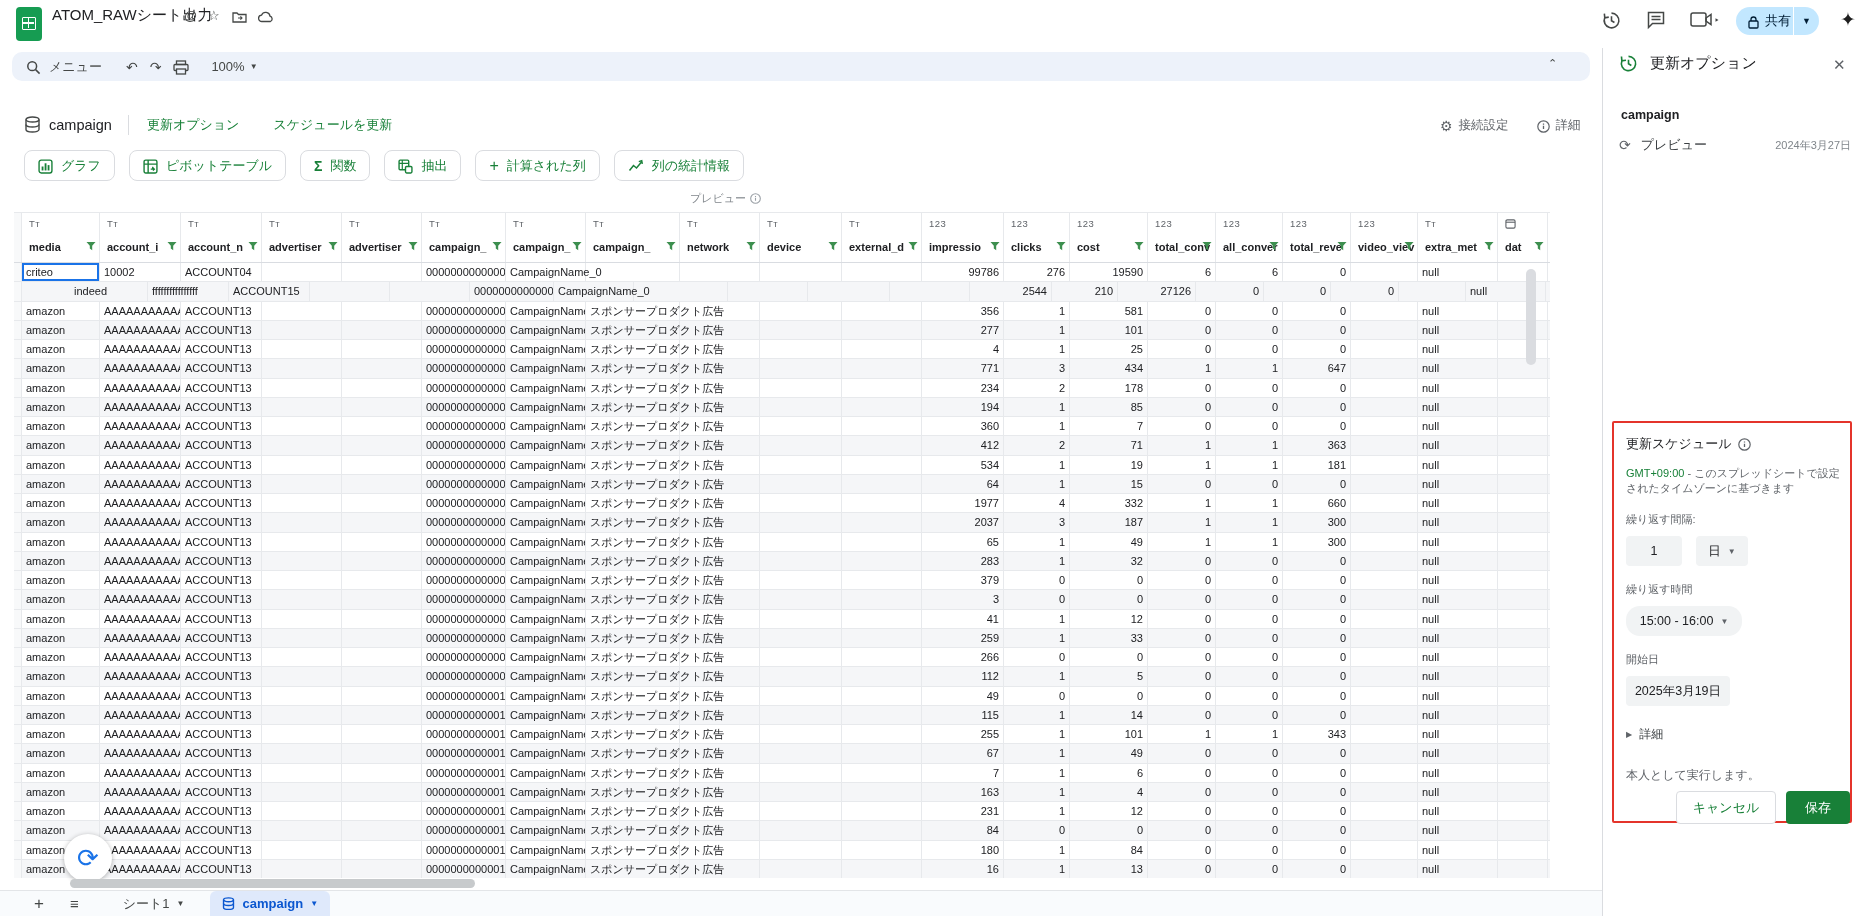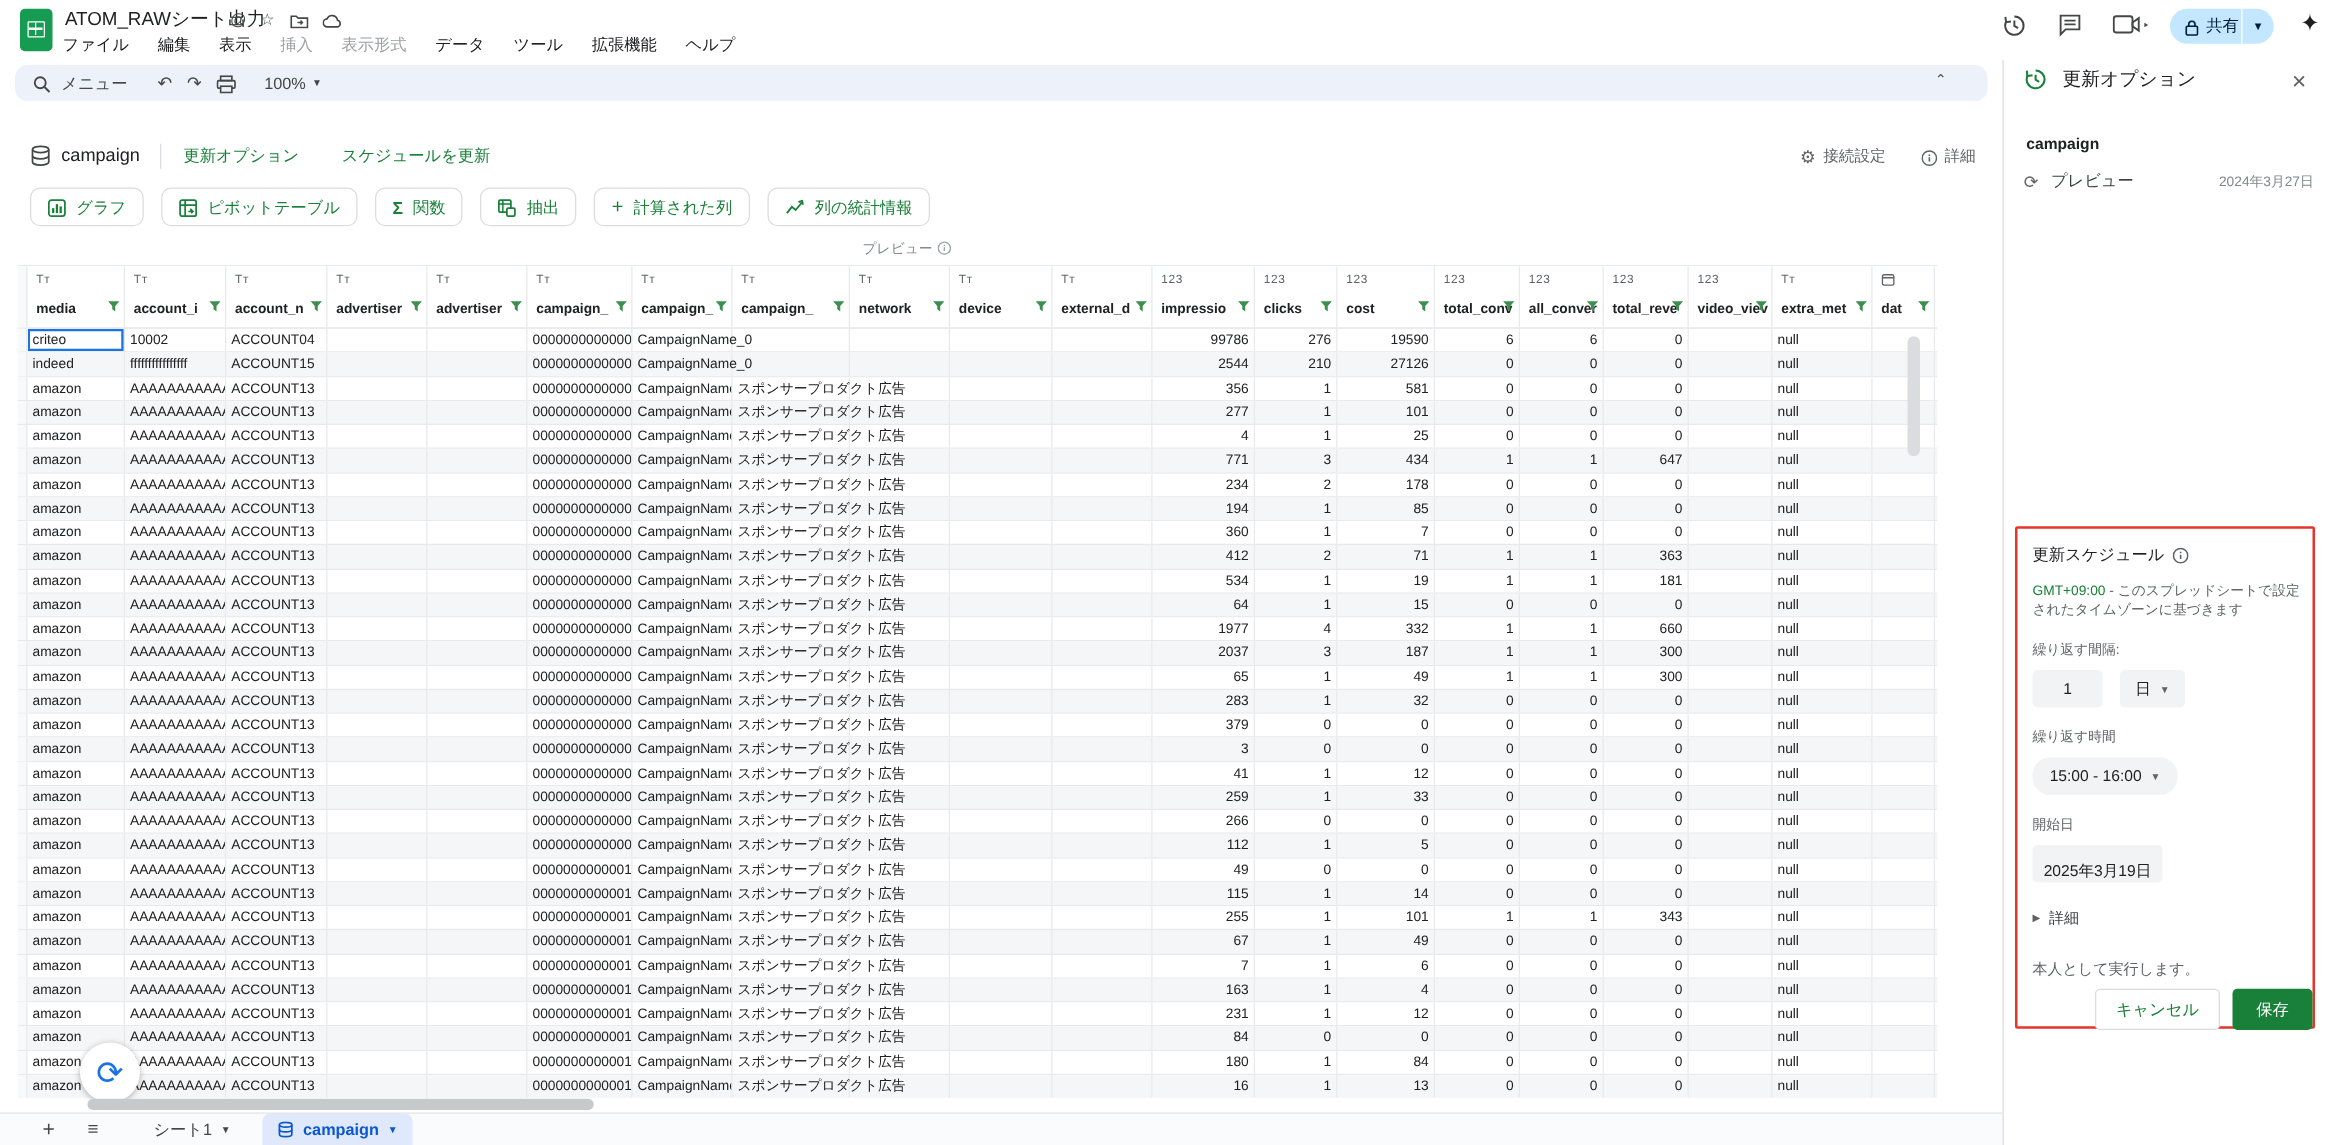--- a/index.html
+++ b/index.html
@@ -107,21 +107,21 @@
   #sched-title { font-size:13px; color:#202124; display:flex; align-items:center; gap:6px; }
   #sched-tz { margin-top:13px; font-size:11px; line-height:15px; color:#5f6368; width:214px; }
   #sched-tz .tz { color:#188038; }
   .fld-label { margin-top:16px; font-size:11px; color:#5f6368; }
   #interval-row { margin-top:9px; display:flex; gap:14px; }
   .fld { height:30px; background:#f1f3f4; border-radius:4px; font-size:12.5px; color:#202124;
     display:flex; align-items:center; justify-content:center; gap:7px; }
   #interval-value { width:56px; }
   #interval-unit { width:52px; }
   #time-select { margin-top:9px; width:116px;border-radius:14px; }
-  #start-date { margin-top:9px; width:104px;align-items:flex-end; }
+  #start-date { margin-top:9px; width:104px; }
   .dd-caret { font-size:8px; color:#5f6368; }
   #details-toggle { margin-top:20px; font-size:12px; color:#3c4043; display:flex; align-items:center; gap:7px; }
   #details-toggle .tri { font-size:8px; color:#5f6368; }
   #run-as { position:absolute; left:12px; top:344px; font-size:12px; color:#5f6368; }
   #sched-btns { position:absolute; left:0; top:368px; width:236px; display:flex; justify-content:flex-end; gap:10px; }
   #btn-cancel { width:100px; height:33px; border:1px solid #dadce0; border-radius:4px; background:#fff;
     color:#188038; font-size:13px; display:flex; align-items:center; justify-content:center; }
   #btn-save { width:64px; height:33px; border-radius:4px; background:#188038; color:#ffffff; font-size:13px;
     display:flex; align-items:center; justify-content:center; }
 
@@ -147,31 +147,20 @@
     <svg class="ic-svg" width="15" height="12" viewBox="0 0 15 12">
         <path d="M1 2h4l1.5 1.5H14v7.5H1z" fill="none" stroke="#444746" stroke-width="1.3"></path>
         <path d="M6 7h4M8.4 5.4L10 7l-1.6 1.6" stroke="#444746" stroke-width="1.1" fill="none"></path>
       </svg>
   </span>
   <span class="title-ic" style="left:258px">
     <svg class="ic-svg" width="16" height="12" viewBox="0 0 16 12">
         <path d="M4 10.5a3.2 3.2 0 0 1-.4-6.4A4.4 4.4 0 0 1 12 5.2a2.8 2.8 0 0 1 .4 5.3z" fill="none" stroke="#444746" stroke-width="1.3"></path>
       </svg>
   </span>
-  <div id="menubar">
-      <span class="mi">ファイル</span>
-      <span class="mi">編集</span>
-      <span class="mi">表示</span>
-      <span class="mi dis">挿入</span>
-      <span class="mi dis">表示形式</span>
-      <span class="mi">データ</span>
-      <span class="mi">ツール</span>
-      <span class="mi">拡張機能</span>
-      <span class="mi">ヘルプ</span>
-    </div>
 
   <span class="tr-ic" style="left:1601px">
     <svg class="ic-svg" width="21" height="21" viewBox="0 0 20 20">
         <path d="M10 3a7 7 0 1 1-6.4 4.2" fill="none" stroke="#444746" stroke-width="1.5"></path>
         <path d="M3.2 3.4l.4 4 3.8-.6" fill="none" stroke="#444746" stroke-width="1.5"></path>
         <path d="M10 6v4.2l2.8 1.7" fill="none" stroke="#444746" stroke-width="1.5"></path>
       </svg>
   </span>
   <span class="tr-ic" style="left:1646px">
     <svg class="ic-svg" width="20" height="20" viewBox="0 0 20 20">
@@ -510,21 +499,21 @@
         </div>
         <div class="tcell" style="width: 80px;">
           <span class="">null</span>
         </div>
         <div class="tcell" style="width: 50px;">
           <span class=""></span>
         </div>
       </div>
       <div class="trow band">
         <div class="gut"></div>
-        <div class="tcell" style="width: 78px;">
+        <div class="tcell" style="width: 78px; margin-left: 48px;">
           <span class="">indeed</span>
         </div>
         <div class="tcell" style="width: 81px;">
           <span class="">ffffffffffffffff</span>
         </div>
         <div class="tcell" style="width: 81px;">
           <span class="">ACCOUNT15</span>
         </div>
         <div class="tcell" style="width: 80px;">
           <span class=""></span>

